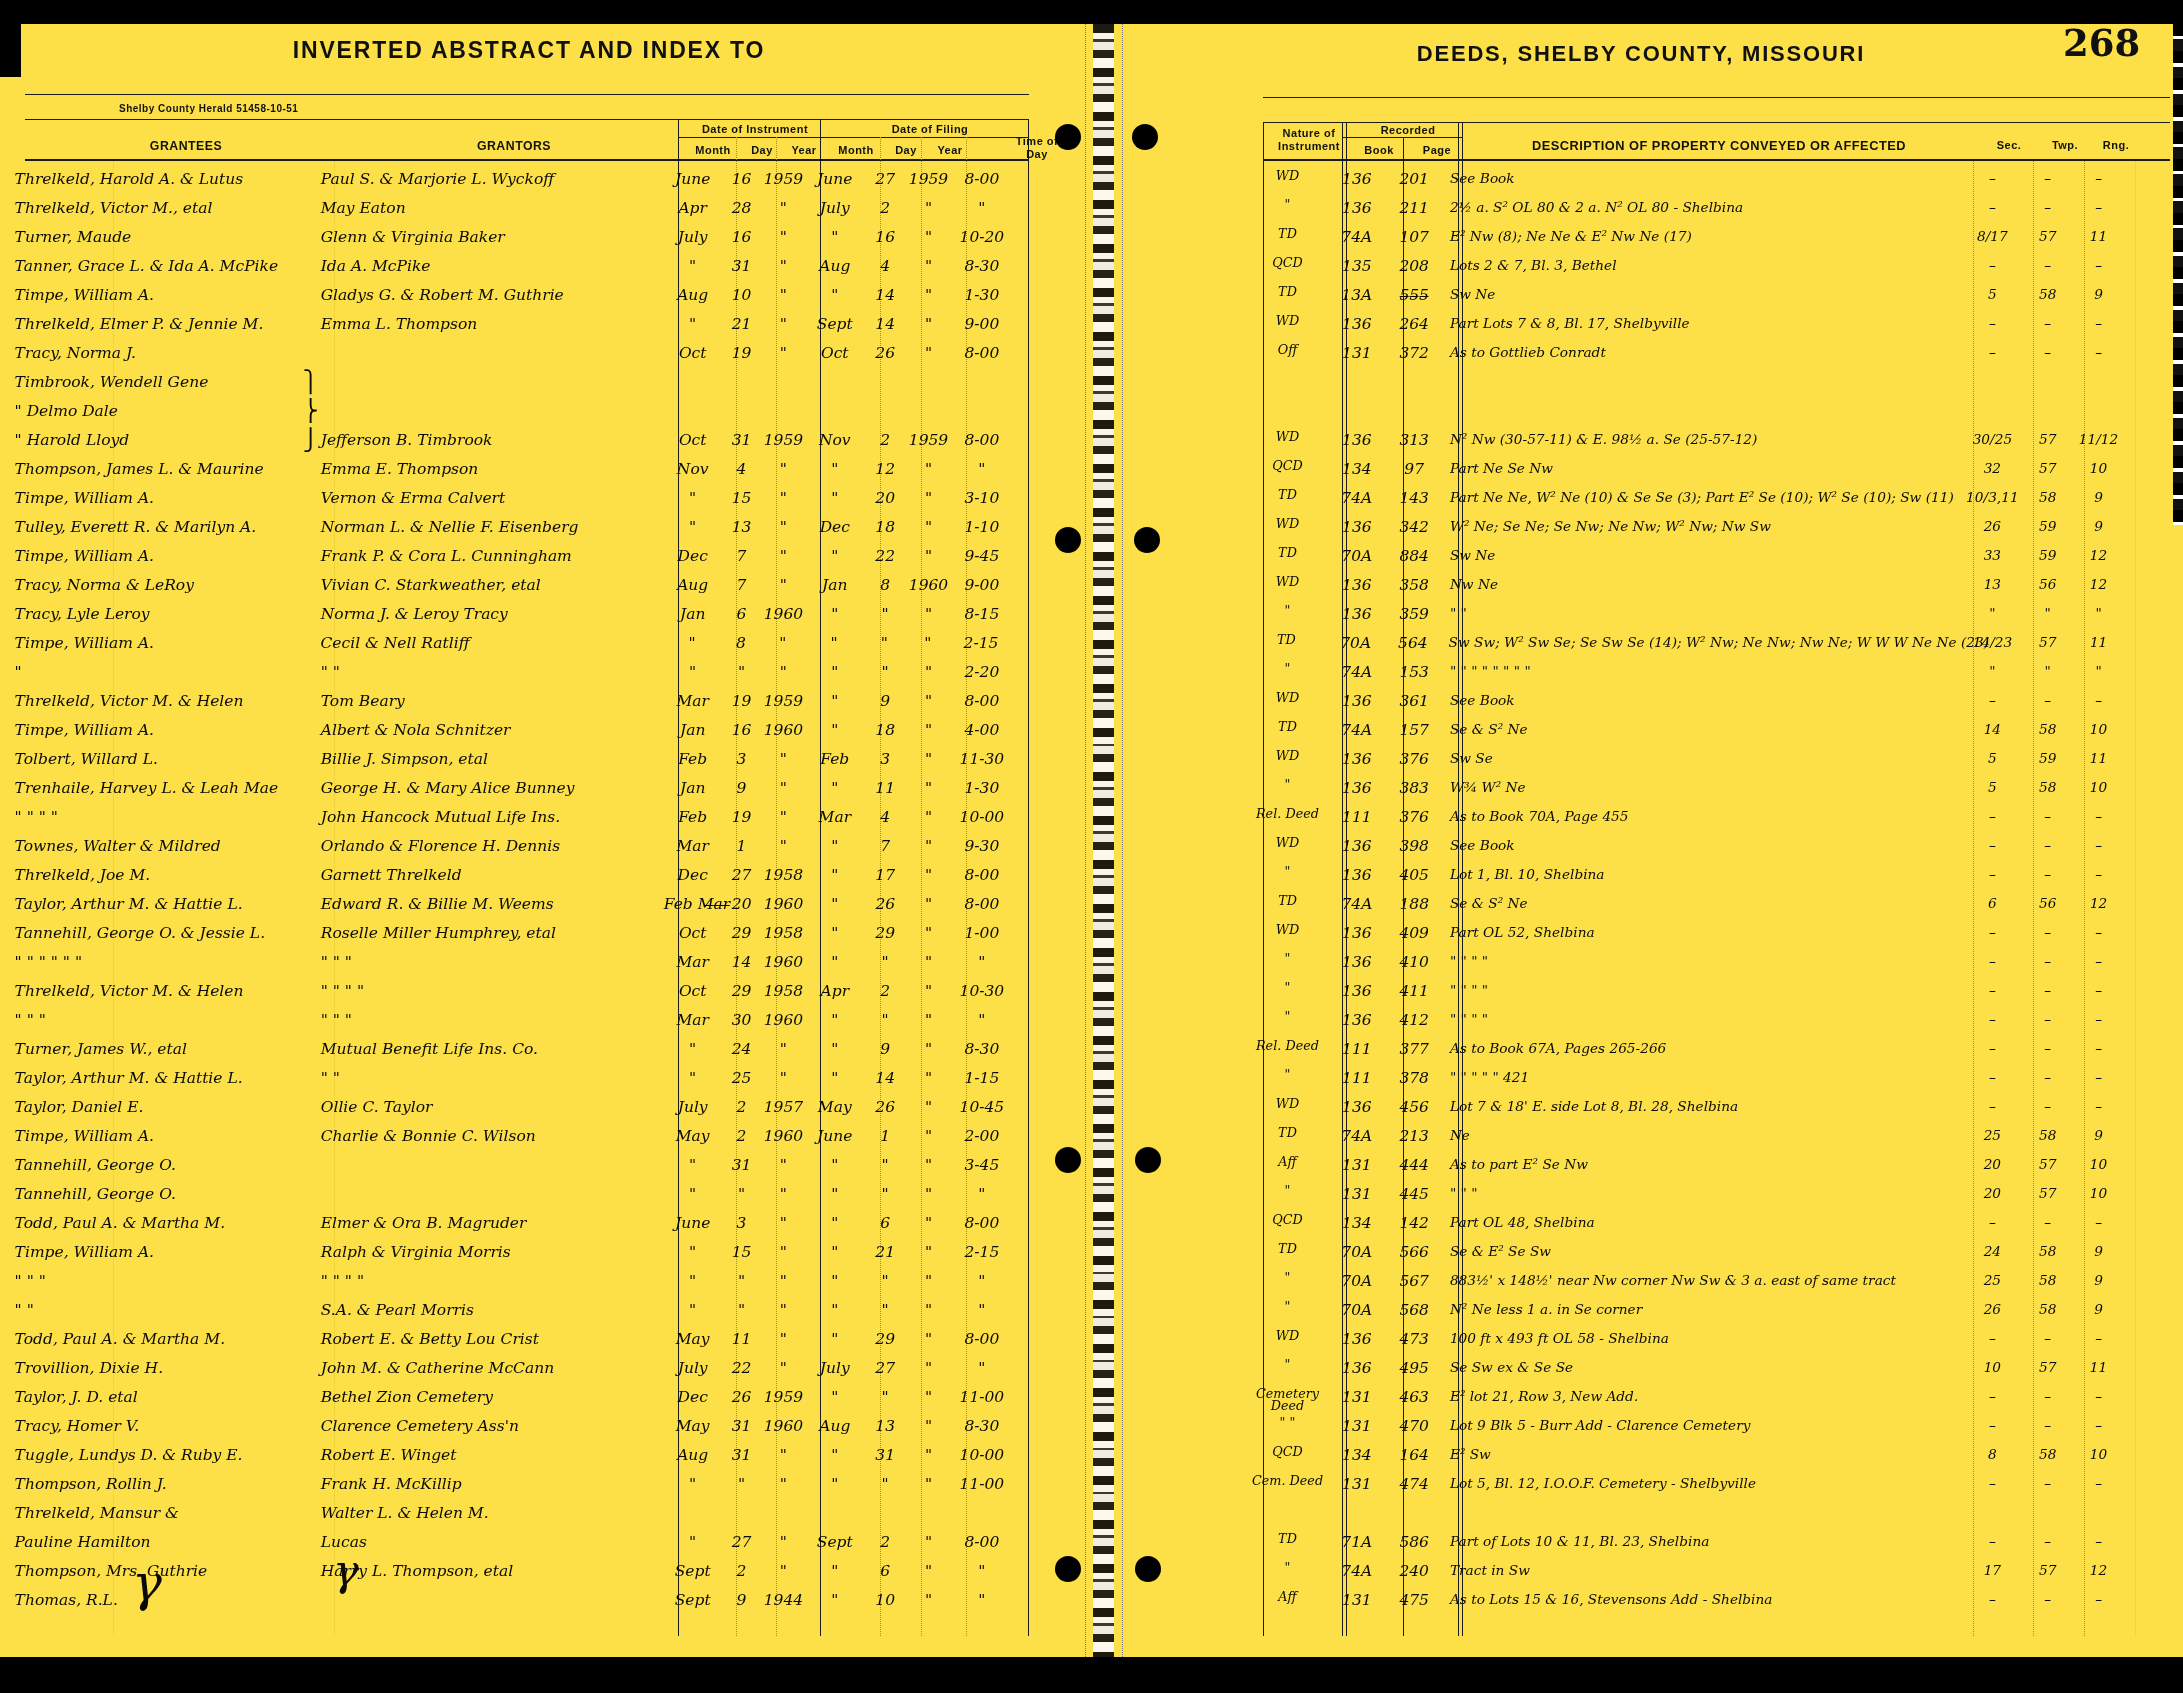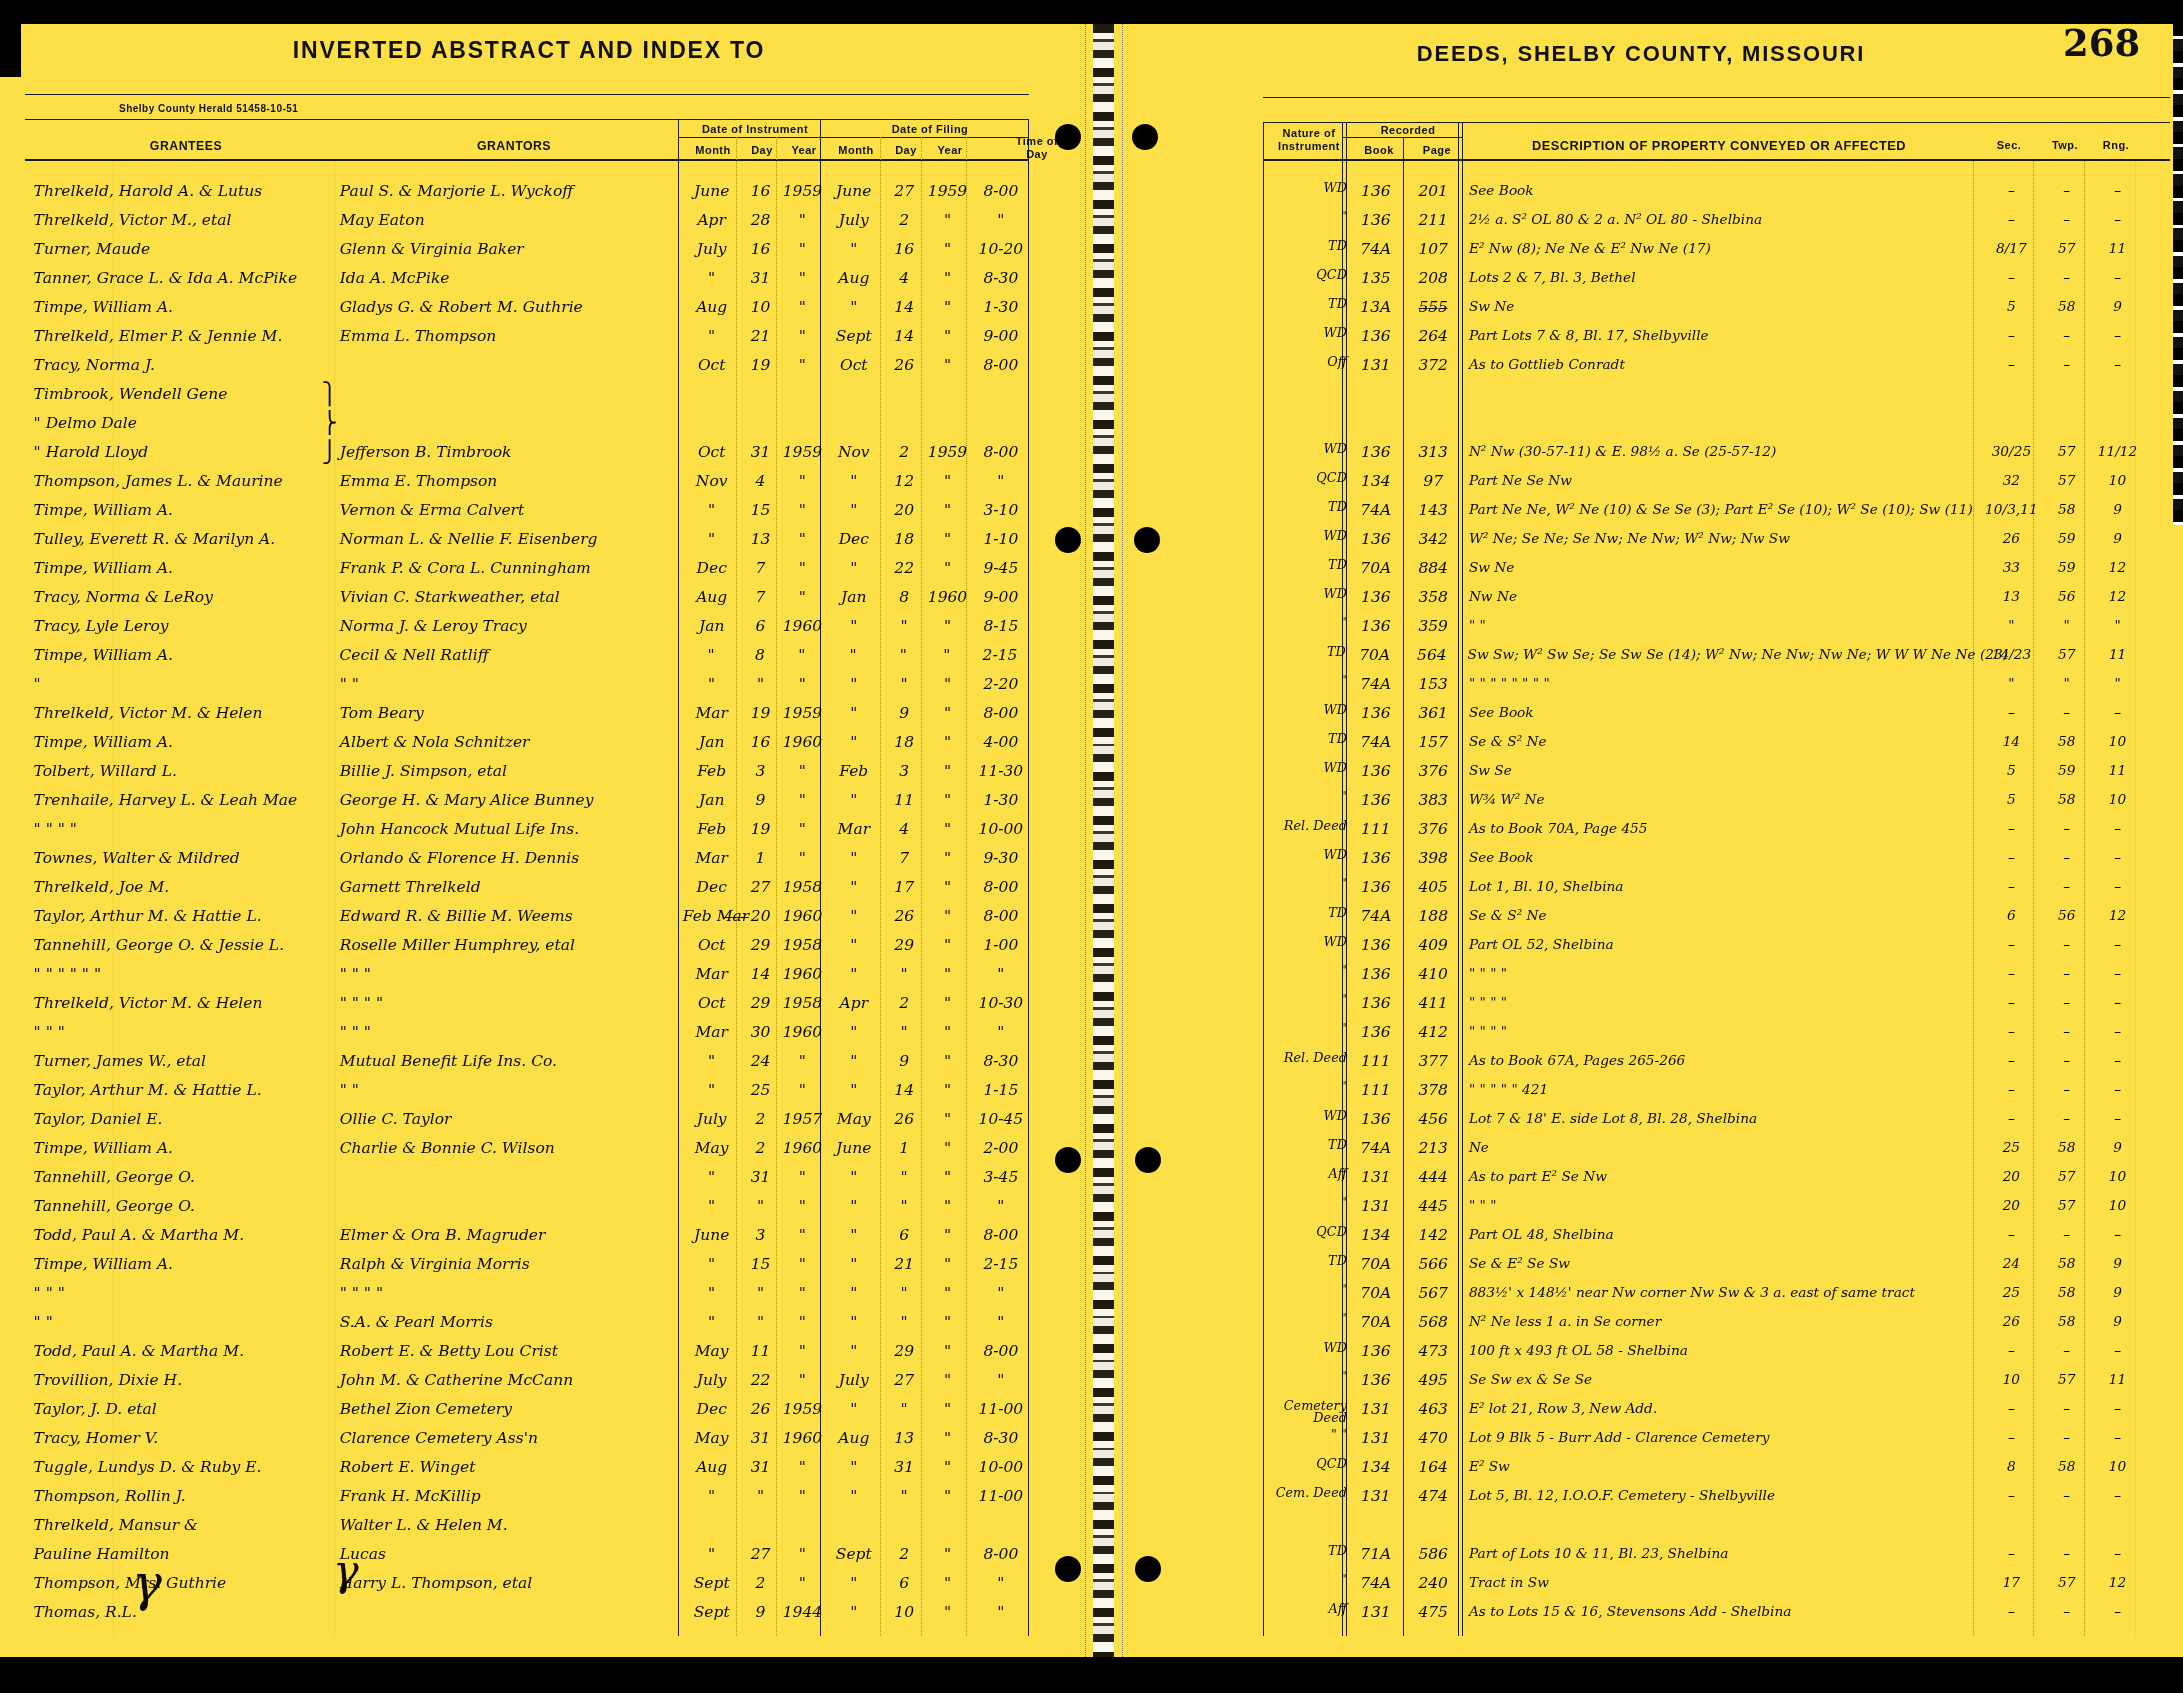--- a/index.html
+++ b/index.html
@@ -24,37 +24,37 @@
   
   .ptitle{position:absolute;transform:translateX(-50%);font-weight:700;letter-spacing:1.8px;
           font-size:23px;white-space:nowrap;transform-origin:center;}
   .pnum{position:absolute;font-family:"DejaVu Serif",serif;font-weight:700;font-size:37px;}
   .imprint{position:absolute;font-size:10px;font-weight:700;letter-spacing:0.5px;white-space:nowrap;}
   .plabel{position:absolute;transform:translateX(-50%);font-weight:700;white-space:nowrap;
           font-size:12.3px;letter-spacing:0.5px;padding-left:12px;}
   .plabel.small{font-size:11px;}
   .plabel.wrap{white-space:normal;text-align:center;line-height:1.15;}
   
-  #rows{position:absolute;left:29px;top:170px;width:2114px;margin-top:12px;}
+  #rows{position:absolute;left:10px;top:170px;width:2114px;}
   .row{display:flex;align-items:flex-start;height:29px;
        font-family:"DejaVu Serif",serif;font-style:italic;font-size:15.5px;color:#0a0a0a;
        white-space:nowrap;}
   .row span{display:block;overflow:visible;}
   .c-ge{width:289px;padding-left:4.6px;}
   .c-br{width:18px;font-family:"DejaVu Sans",sans-serif;font-style:normal;font-size:21px;line-height:18px;}
   .c-gr{width:344px;}
   .c-im{width:58px;text-align:center;}
   .c-id{width:40px;text-align:center;}
   .c-iy{width:44px;text-align:center;}
   .c-fm{width:59px;text-align:center;}
   .c-fd{width:42px;text-align:center;}
   .c-fy{width:45px;text-align:center;}
   .c-ft{width:62px;text-align:center;}
   .c-gap{width:235px;}
-  .c-na{width:81px;text-align:right;font-size:12.8px;white-space:normal;line-height:.95;}
+  .c-na{width:81px;text-align:center;font-size:12.8px;white-space:normal;line-height:.95;}
   .c-bk{width:58px;text-align:center;}
   .c-pg{width:57px;text-align:center;}
   .c-de{width:514px;padding-left:7.3px;font-size:13.7px;}
   .c-sc{width:60px;text-align:center;font-size:13.7px;}
   .c-tw{width:51px;text-align:center;font-size:13.7px;}
   .c-rn{width:51px;text-align:center;font-size:13.7px;}
   .check{position:absolute;font-family:"DejaVu Serif",serif;font-style:italic;font-size:50px;color:#0a0a0a;}
 </style>
 </head>
 <body>

